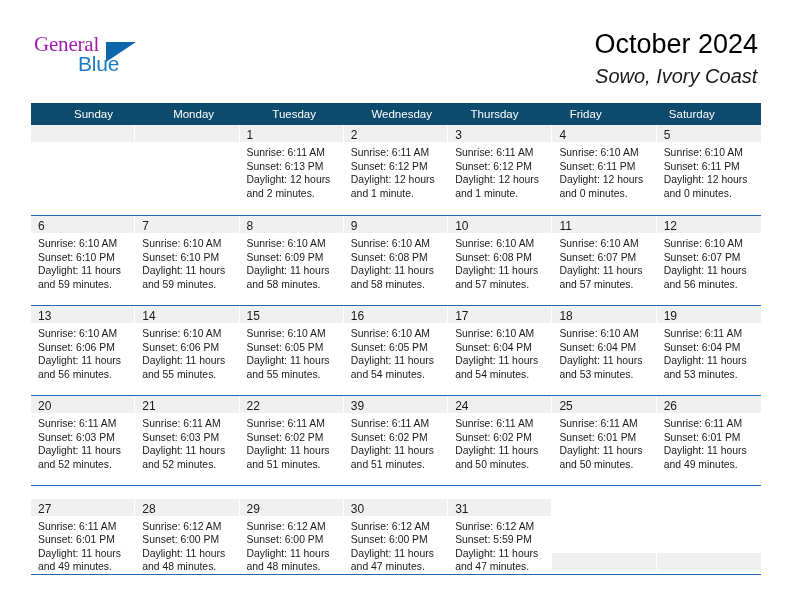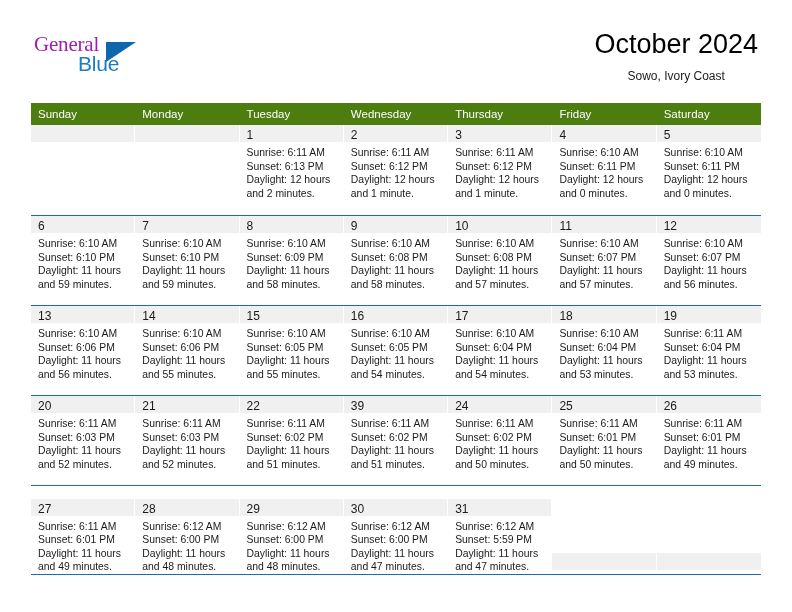--- a/index.html
+++ b/index.html
@@ -70,38 +70,40 @@
     top: 0;
     text-align: center;
   }
   .cal-title {
     font-size: 27px;
     color: #000000;
     line-height: 32px;
     white-space: nowrap;
   }
   .cal-subtitle {
-    font-size: 12px;
+    font-size: 20px;
     color: #1a1a1a;
     line-height: 20px;
     margin-top: 6px;
     white-space: nowrap;
+    font-style: italic;
   }
 
   
   .calendar {
     position: absolute;
     left: 31px;
     top: 103px;
     width: 730px;
   }
   .weekdays {
     display: flex;
-    background: #4d7c0f;
+    background: #0c4a6e;
     height: 22px;
+    padding-left: 36px;
   }
   .weekday {
     flex: 1 1 0;
     color: #ffffff;
     font-size: 11.5px;
     line-height: 22px;
     padding-left: 7px;
     box-sizing: border-box;
     white-space: nowrap;
     overflow: hidden;

